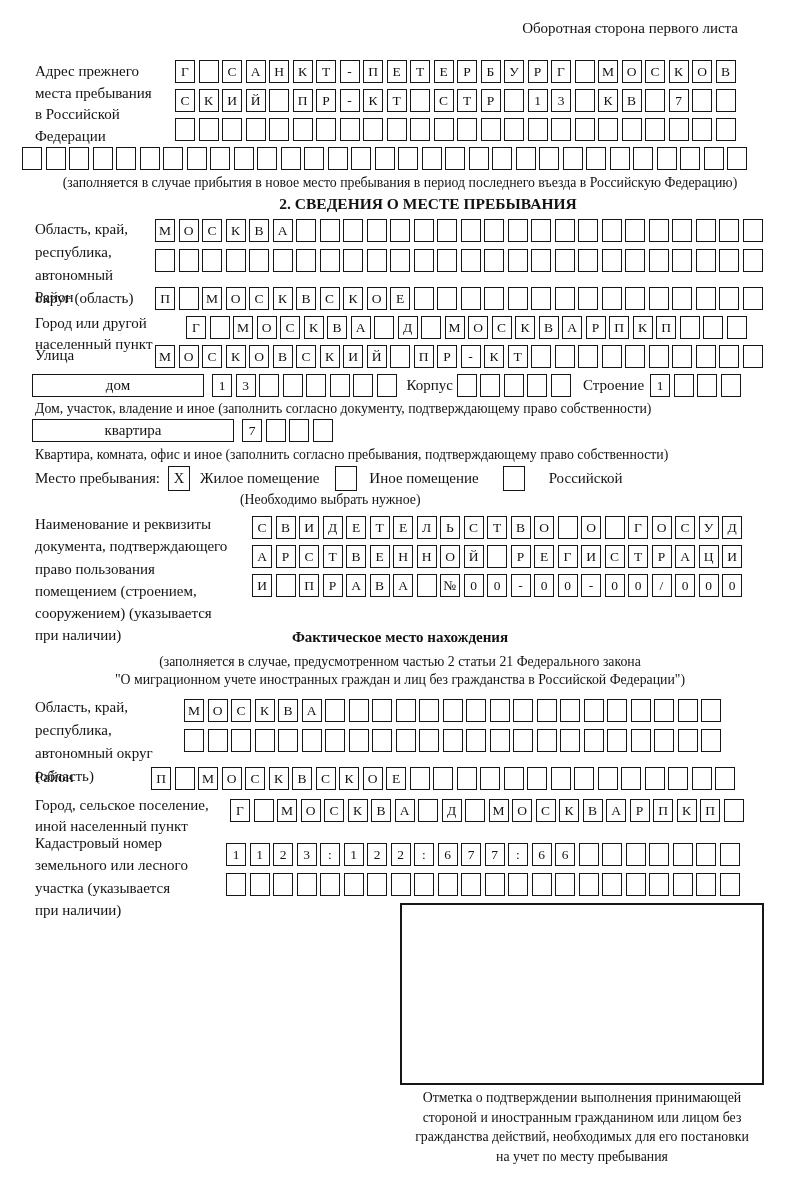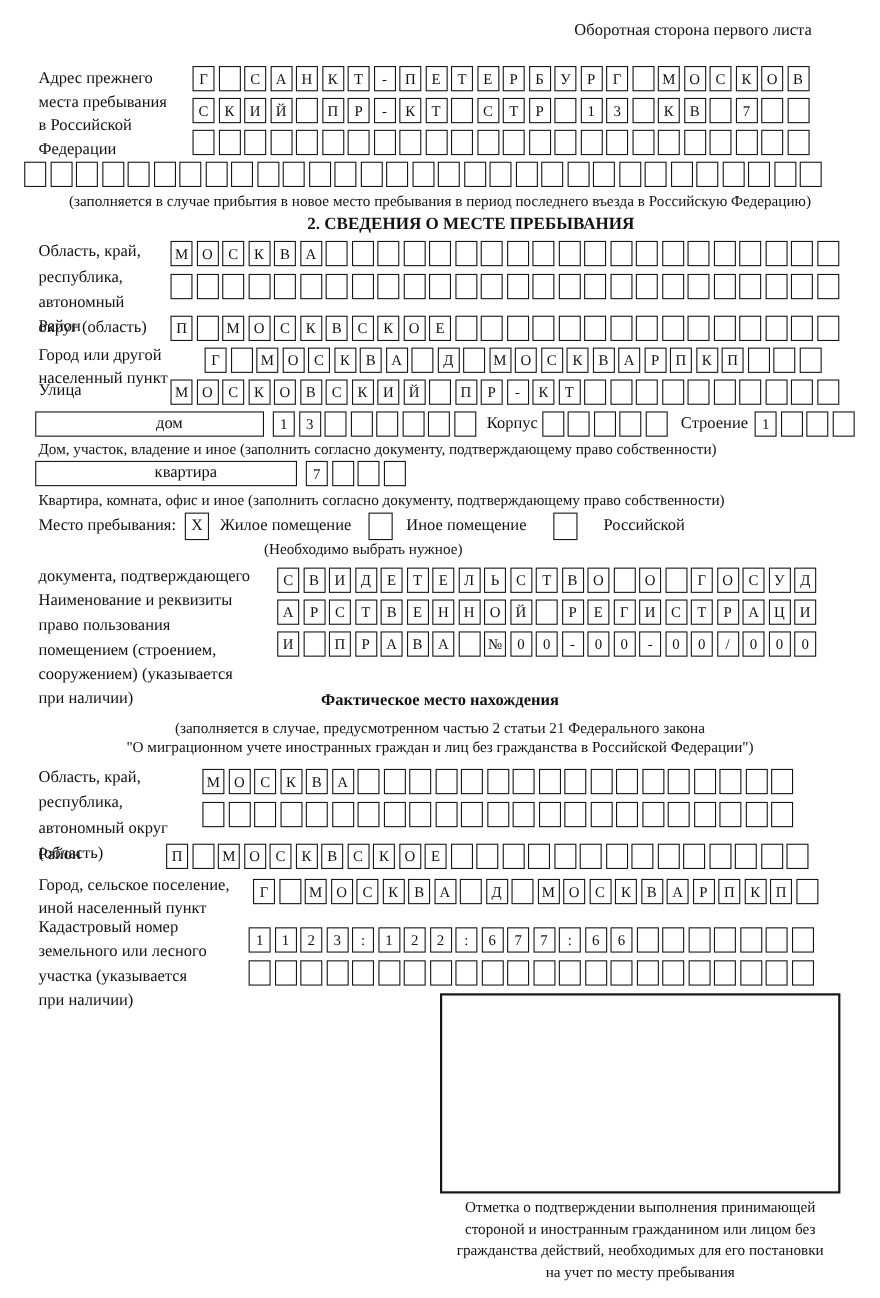--- a/index.html
+++ b/index.html
@@ -8,21 +8,21 @@
   .abs{position:absolute;}
   .center{left:0;width:100%;text-align:center;}
   .b{font-weight:bold;}
   .small{font-size:13.8px;}
   .cells{display:flex;gap:3.5px;}
   .cell{flex:none;box-sizing:content-box;width:18px;height:21px;border:1.5px solid #161616;
         display:flex;align-items:center;justify-content:center;font-size:13.5px;line-height:1;
         background:#fff;}
   .cb{width:20px;height:23px;font-size:14.5px;}
   .mergebox{flex:none;box-sizing:content-box;height:21px;border:1.5px solid #161616;
-        display:flex;align-items:center;justify-content:center;font-size:15px;background:#fff;padding-left:36px;}
+        display:flex;align-items:center;justify-content:center;font-size:15px;background:#fff;}
   .lines div{line-height:21.5px;}
   .lh23 div{line-height:23px;}
   .lh21 div{line-height:21px;}
   .lh22 div{line-height:22.3px;}
   .inlinerow{display:flex;align-items:center;}
   .stampbox{border:2px solid #161616;background:#fff;}
   .stampcap div{line-height:19.5px;}
 </style>
 </head>
 <body>
@@ -338,36 +338,36 @@
 
   <div class="abs inlinerow" style="left:32px;top:419px;">
     <div class="mergebox" style="width:200px;">квартира</div>
     <div class="cells" style="margin-left:8px;">
         <div class="cell">7</div>
         <div class="cell"></div>
         <div class="cell"></div>
         <div class="cell"></div>
       </div>
   </div>
-  <div class="abs small" style="left:35px;top:447px;">Квартира, комната, офис и иное (заполнить согласно документу, подтверждающему право собственности)</div>
+  <div class="abs small" style="left:35px;top:447px;">Квартира, комната, офис и иное (заполнить согласно пребывания, подтверждающему право собственности)</div>
 
   <div class="abs inlinerow" style="left:35px;top:466px;">
     <span>Место пребывания:</span>
     <div class="cell cb" style="margin-left:8px;">X</div>
     <span style="margin-left:10px;">Жилое помещение</span>
     <div class="cell cb" style="margin-left:16px;"></div>
     <span style="margin-left:12px;">Иное помещение</span>
     <div class="cell cb" style="margin-left:24px;"></div>
     <span style="margin-left:24px;">Российской</span>
   </div>
   <div class="abs small" style="left:240px;top:492px;">(Необходимо выбрать нужное)</div>
 
   <div class="abs lines lh22" style="left:35px;top:513px;">
+      <div>Наименование и реквизиты</div>
       <div>документа, подтверждающего</div>
-      <div>Наименование и реквизиты</div>
       <div>право пользования</div>
       <div>помещением (строением,</div>
       <div>сооружением) (указывается</div>
       <div>при наличии)</div>
     </div>
   <div class="abs cells" style="left:252px;top:516px;">
       <div class="cell">С</div>
       <div class="cell">В</div>
       <div class="cell">И</div>
       <div class="cell">Д</div>

